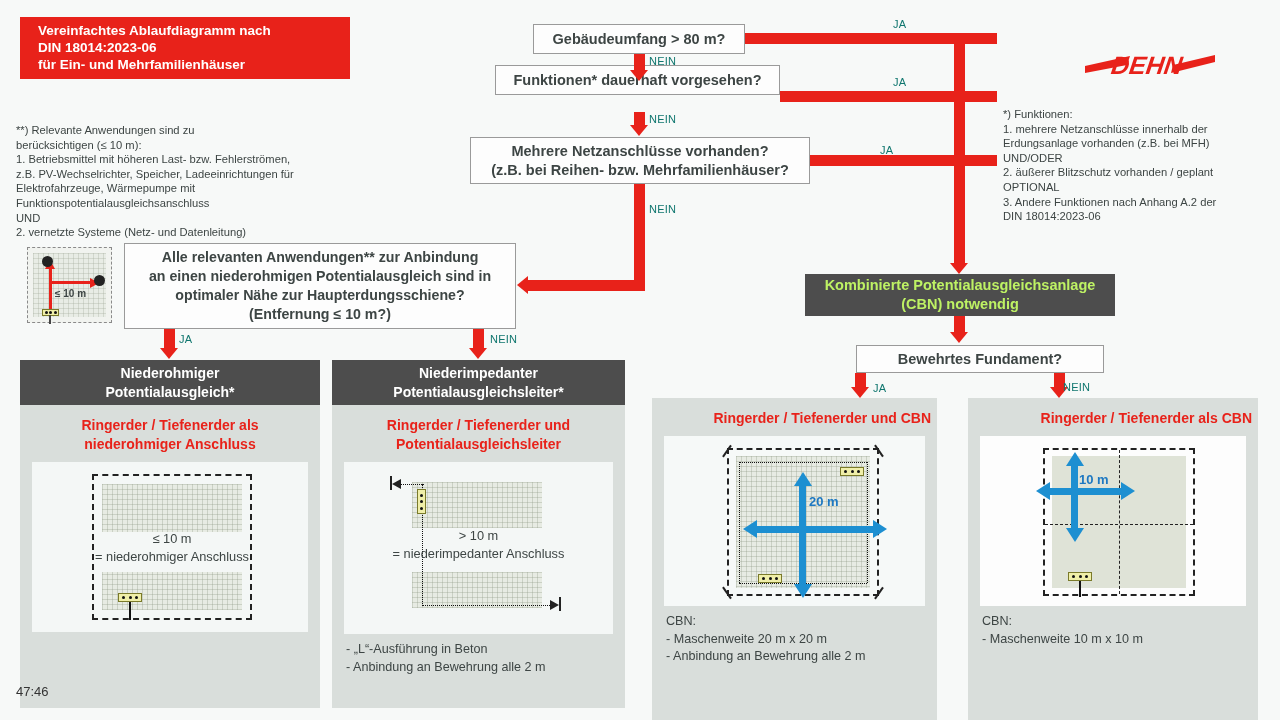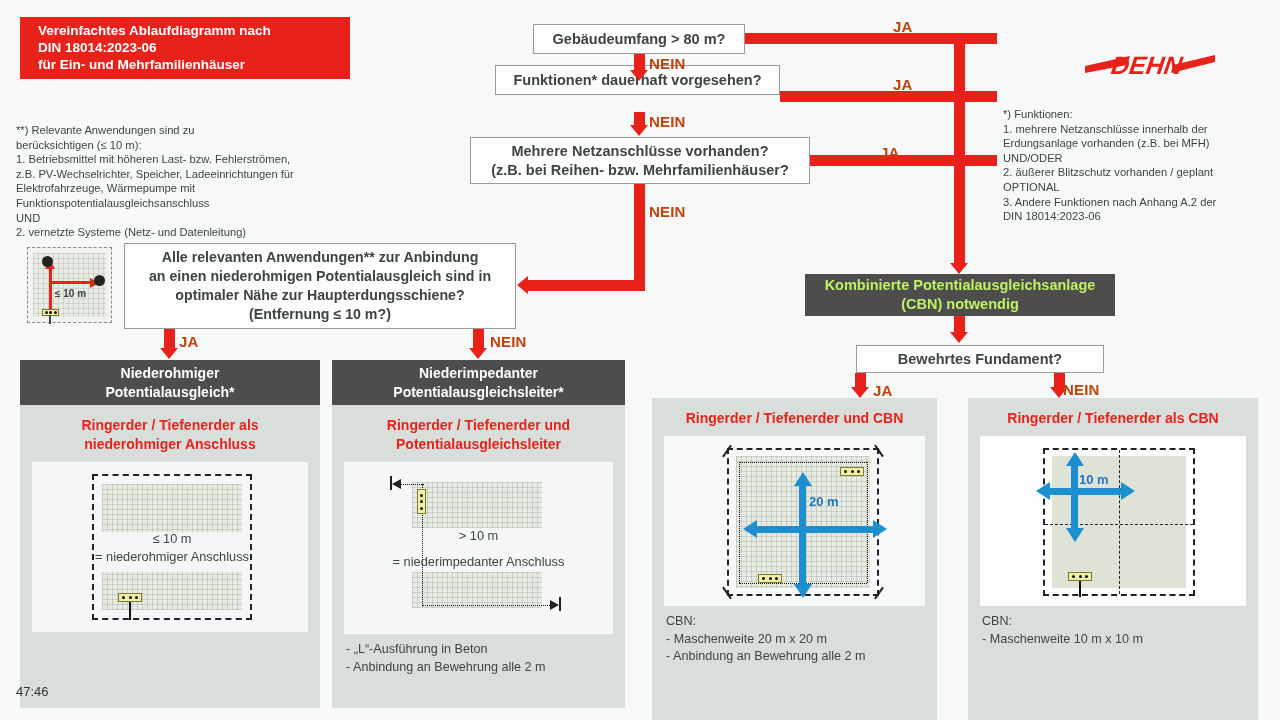--- a/index.html
+++ b/index.html
@@ -51,21 +51,21 @@
     display:flex;align-items:center;justify-content:center;text-align:center;
     font-weight:bold;font-size:14.5px;line-height:19px;box-sizing:border-box;
   }
   #r-cbn{left:805px;top:274px;width:310px;height:42px;}
 
   
   .rline{background:#e8221a;}
   .rarrow{width:0;height:0;border-left:9px solid transparent;border-right:9px solid transparent;border-top:11px solid #e8221a;}
   .rarrow-left{width:0;height:0;border-top:9px solid transparent;border-bottom:9px solid transparent;border-right:11px solid #e8221a;}
   .lbl{
-    color:#c2410c;font-weight:bold;font-size:15px;letter-spacing:.2px;
+    color:#0f766e;font-weight:normal;font-size:11px;letter-spacing:.2px;
   }
 
   
   .panel{
     background:#d9dedb;box-sizing:border-box;top:360px;
   }
   .panel-head{
     background:#4d4d4d;color:#fff;font-weight:bold;font-size:14px;line-height:19px;
     text-align:center;display:flex;align-items:center;justify-content:center;
     height:45px;
@@ -78,21 +78,21 @@
     background:#f4f7f6;margin:0 12px;
     position:relative;
   }
   .panel-foot{
     font-size:12.6px;line-height:17.5px;padding:7px 0 0 14px;color:#3d4544;
   }
   #panel-1{left:20px;width:300px;height:348px;}
   #panel-2{left:332px;width:293px;height:348px;}
   #panel-3{left:652px;width:285px;height:330px;top:398px;}
   #panel-4{left:968px;width:290px;height:330px;top:398px;}
-  #panel-3 .panel-sub,#panel-4 .panel-sub{}
+  #panel-3 .panel-sub,#panel-4 .panel-sub{text-align:right;}
 
   
   .slabgrid{
     background-color:#e7ebe3;
     background-image:
       linear-gradient(to right, rgba(150,160,140,.35) 1px, transparent 1px),
       linear-gradient(to bottom, rgba(150,160,140,.35) 1px, transparent 1px);
     background-size:5px 5px;
   }
   .dashbox{border:2px dashed #222;box-sizing:border-box;}
@@ -298,21 +298,21 @@
     <div class="abs mebclip" style="left:73px;top:27px;width:9px;height:25px;flex-direction:column;">
         <i></i>
         <i></i>
         <i></i>
       </div>
 
     <div class="abs dotline" style="left:78px;top:143px;width:130px;"></div>
     <div class="abs" style="left:206px;top:138px;width:0;height:0;border-top:5px solid transparent;border-bottom:5px solid transparent;border-left:9px solid #222;"></div>
     <div class="abs" style="left:215px;top:135px;width:1.6px;height:14px;background:#222;"></div>
     <div class="abs capt" style="left:0;top:65px;width:269px;">&gt; 10 m</div>
-    <div class="abs capt" style="left:0;top:83px;width:269px;margin-top:8px;">= niederimpedanter Anschluss</div>
+    <div class="abs capt" style="left:0;top:83px;width:269px;">= niederimpedanter Anschluss</div>
   </div>
   <div class="panel-foot">
     <div>-   „L“-Ausführung in Beton</div>
     <div>-   Anbindung an Bewehrung alle 2 m</div>
   </div>
 </div>
 
 <div class="abs panel" id="panel-3">
   <div class="panel-sub">
     <span>Ringerder / Tiefenerder </span><span style="font-weight:bold">und</span><span> CBN</span>

